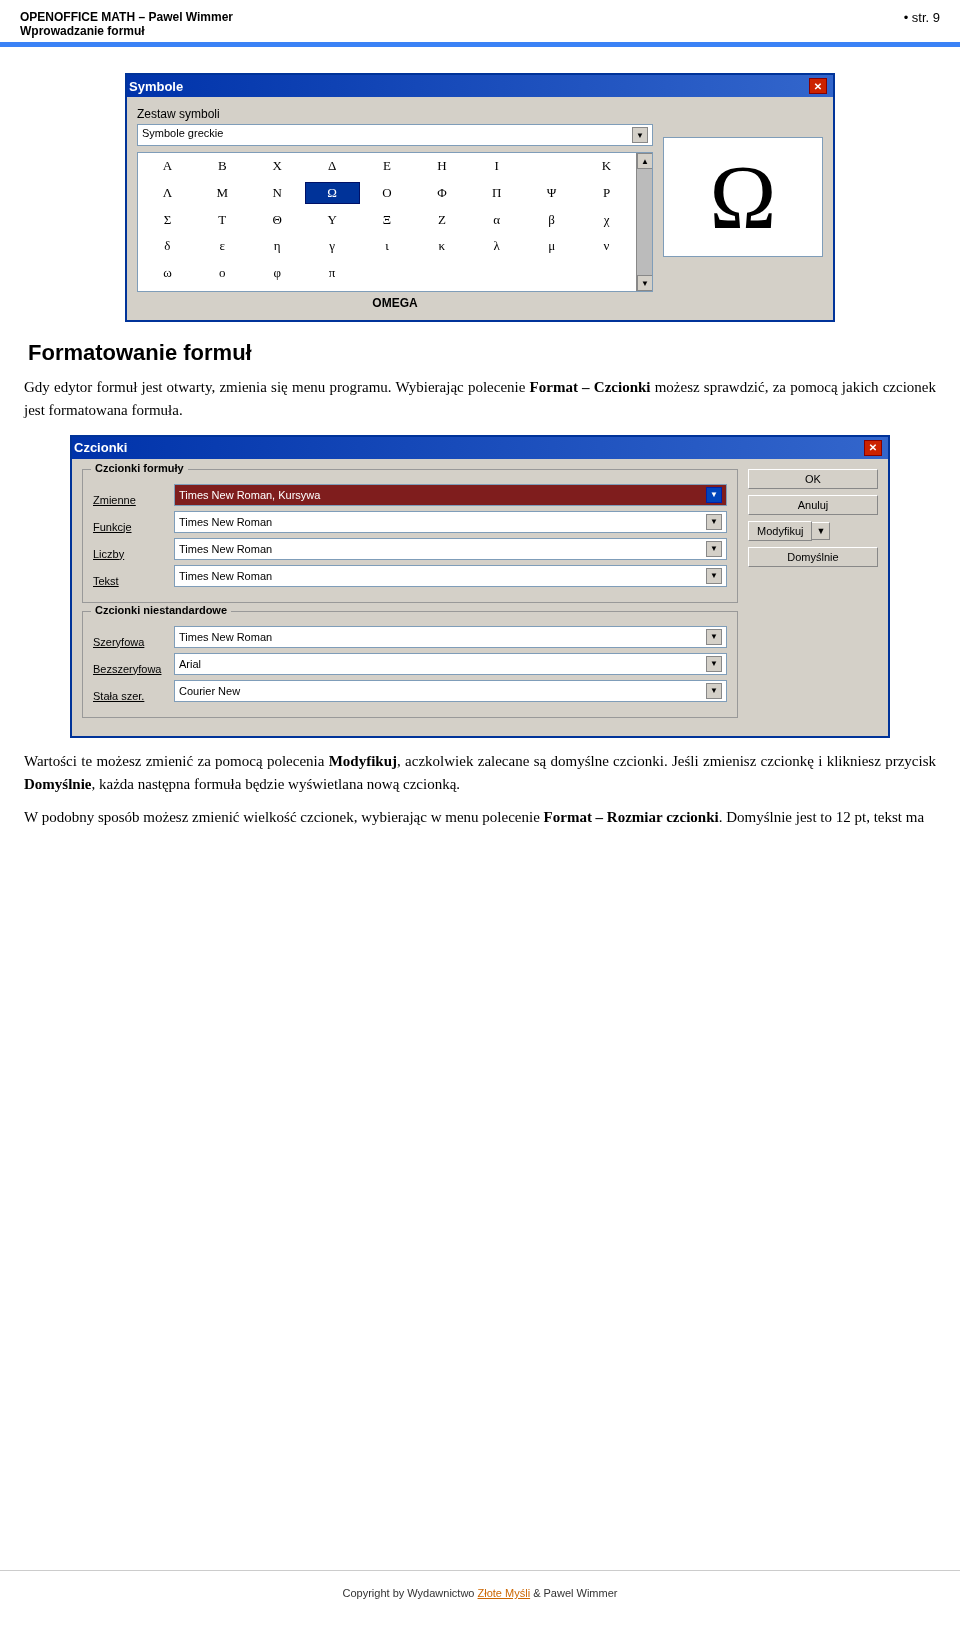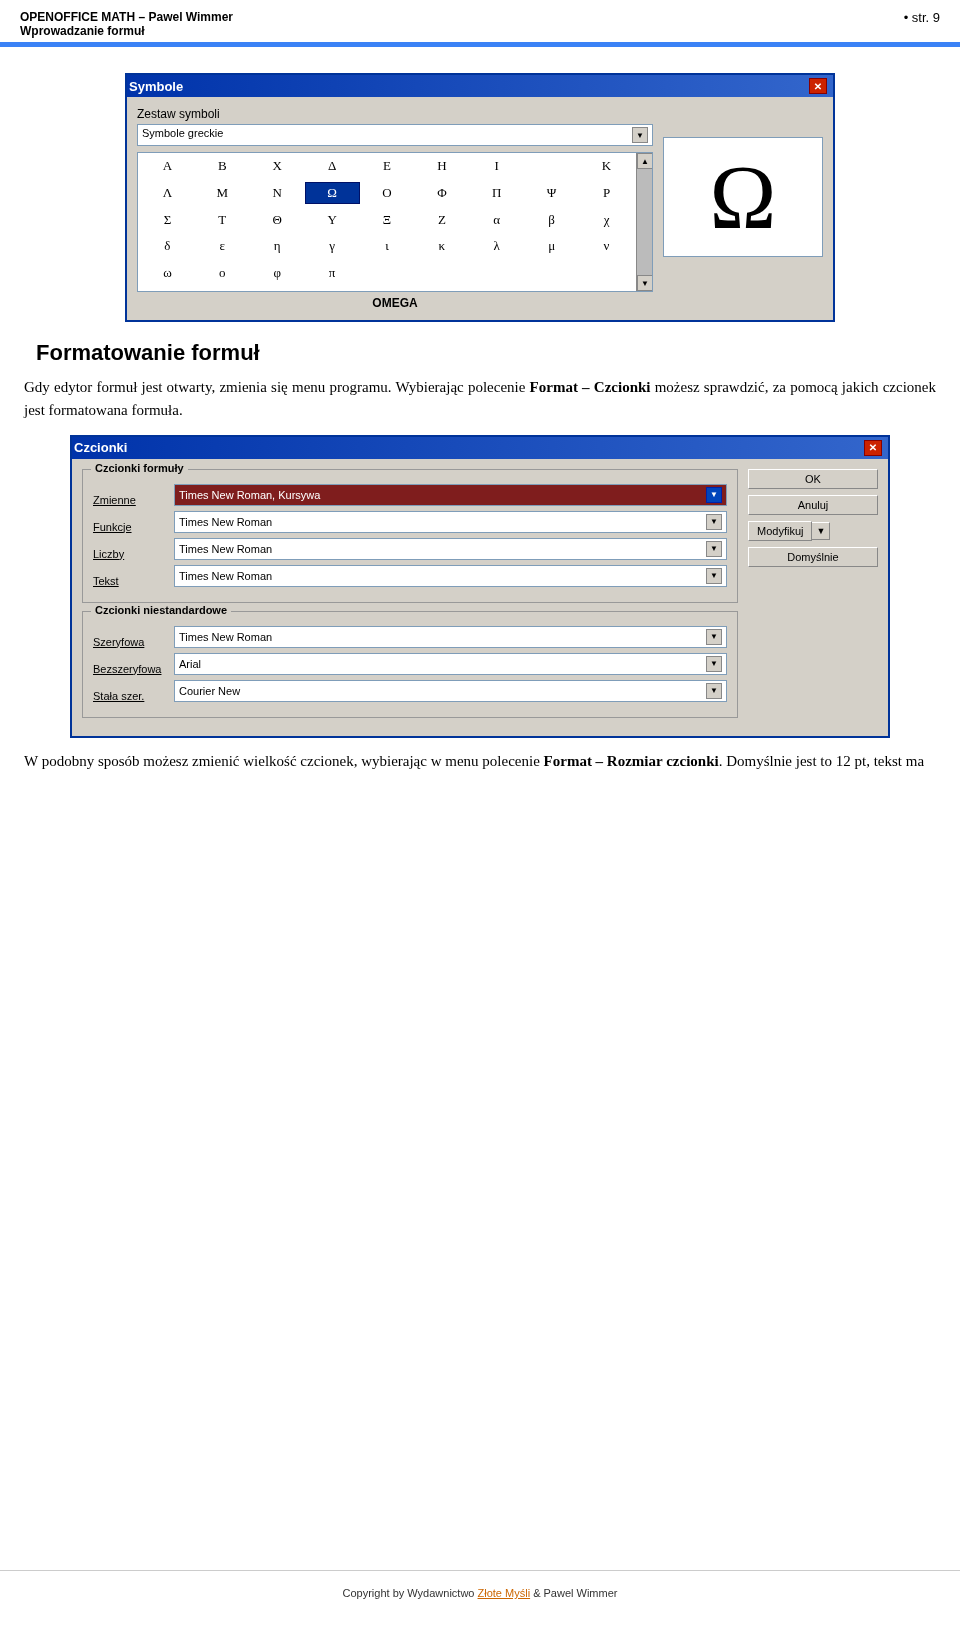--- a/index.html
+++ b/index.html
@@ -180,21 +180,21 @@
       cursor: pointer;
       min-width: 80px;
       font-family: Arial, sans-serif;
     }
 
     
     .section-heading {
       font-size: 22px;
       font-weight: bold;
       font-family: Arial, sans-serif;
-      margin: 18px 0 10px 12px;
+      margin: 18px 0 10px 4px;
     }
     .body-text {
       font-size: 15px;
       line-height: 1.55;
       margin-bottom: 10px;
       text-align: justify;
     }
     .body-text b { font-weight: bold; }
 
     
@@ -505,20 +505,23 @@
         <button class="dialog-btn">Anuluj</button>
         <div class="btn-with-arrow">
           <button class="btn-main">Modyfikuj</button>
           <button class="btn-dropdown-arrow">▼</button>
         </div>
         <button class="dialog-btn">Domyślnie</button>
       </div>
     </div>
   </div>
 
+  <p class="body-text">
+    Wartości te możesz zmienić za pomocą polecenia <b>Modyfikuj</b>, aczkolwiek zalecane są domyślne czcionki. Jeśli zmienisz czcionkę i klikniesz przycisk <b>Domyślnie</b>, każda następna formuła będzie wyświetlana nową czcionką.
+  </p>
 
   <p class="body-text">
     W podobny sposób możesz zmienić wielkość czcionek, wybierając w menu polecenie <b>Format – Rozmiar czcionki</b>. Domyślnie jest to 12 pt, tekst ma
   </p>
 
 </div>
 
 <div class="footer">
   <span>Copyright by Wydawnictwo </span><a href="#">Złote Myśli</a><span> &amp; Pawel Wimmer</span>
 </div>

